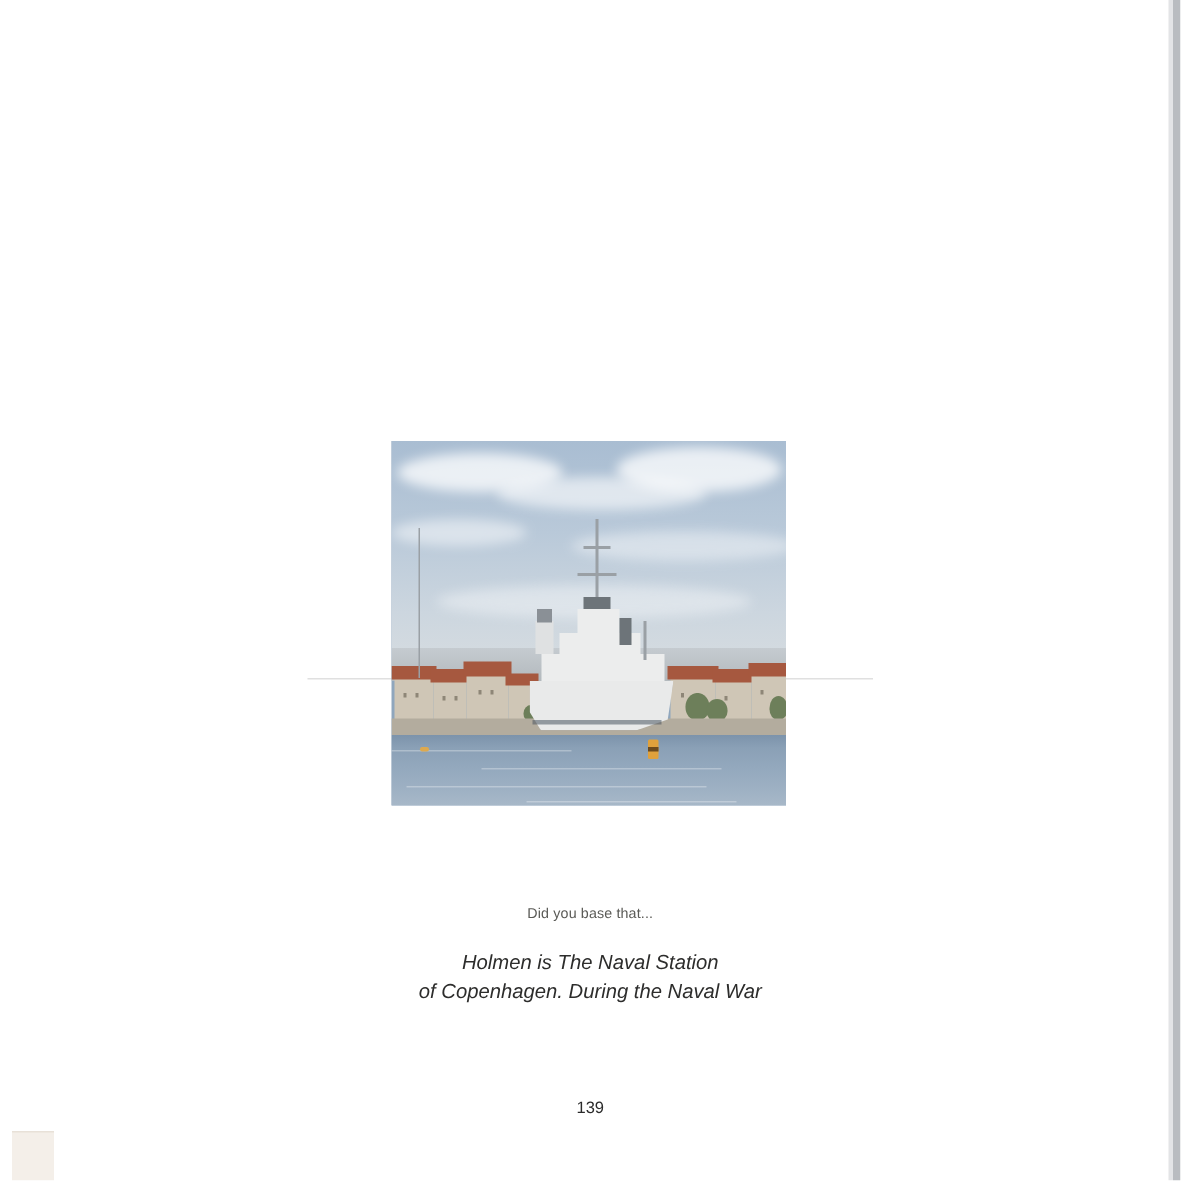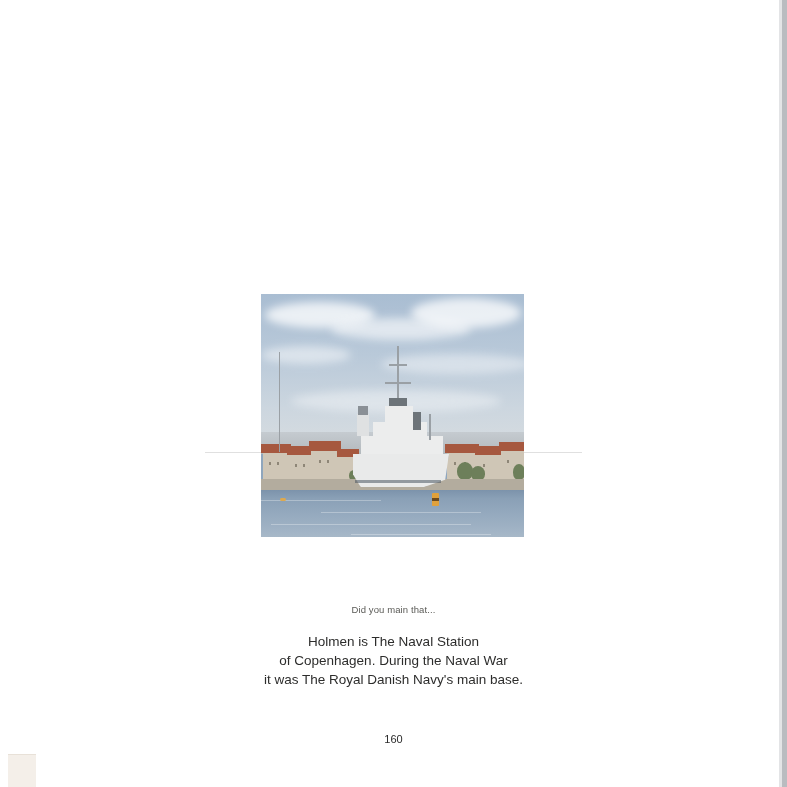--- a/index.html
+++ b/index.html
@@ -228,21 +228,21 @@
   .caption {
     position: absolute;
     left: 0;
     right: 0;
     top: 632px;
     text-align: center;
     font-size: 13.5px;
     line-height: 19px;
     color: #2d2d2c;
   }
-  .caption div { white-space: pre; }
+  .caption div { white-space: pre; font-style: italic; }
 
   .folio {
     position: absolute;
     left: 0;
     right: 0;
     top: 733px;
     text-align: center;
     font-size: 11px;
     color: #2b2b2b;
   }
@@ -327,26 +327,25 @@
         <div class="wave" style="left:90px;top:44px; width:140px;"></div>
       </div>
 
       <div class="buoy-orange">
           <div class="band"></div>
         </div>
       <div class="buoy-small"></div>
     </div>
   </div>
 
-  <div class="kicker">Did you main that...</div>
+  <div class="kicker">Did you base that...</div>
 
   <div class="caption">
     <div>Holmen is The Naval Station</div>
     <div>of Copenhagen. During the Naval War</div>
-    <div>it was The Royal Danish Navy's main base.</div>
   </div>
 
-  <div class="folio">160</div>
+  <div class="folio">139</div>
 
   <div class="corner-tab"></div>
   <div class="edge-strip-inner"></div>
   <div class="edge-strip"></div>
 </div>
 
 </body></html>

